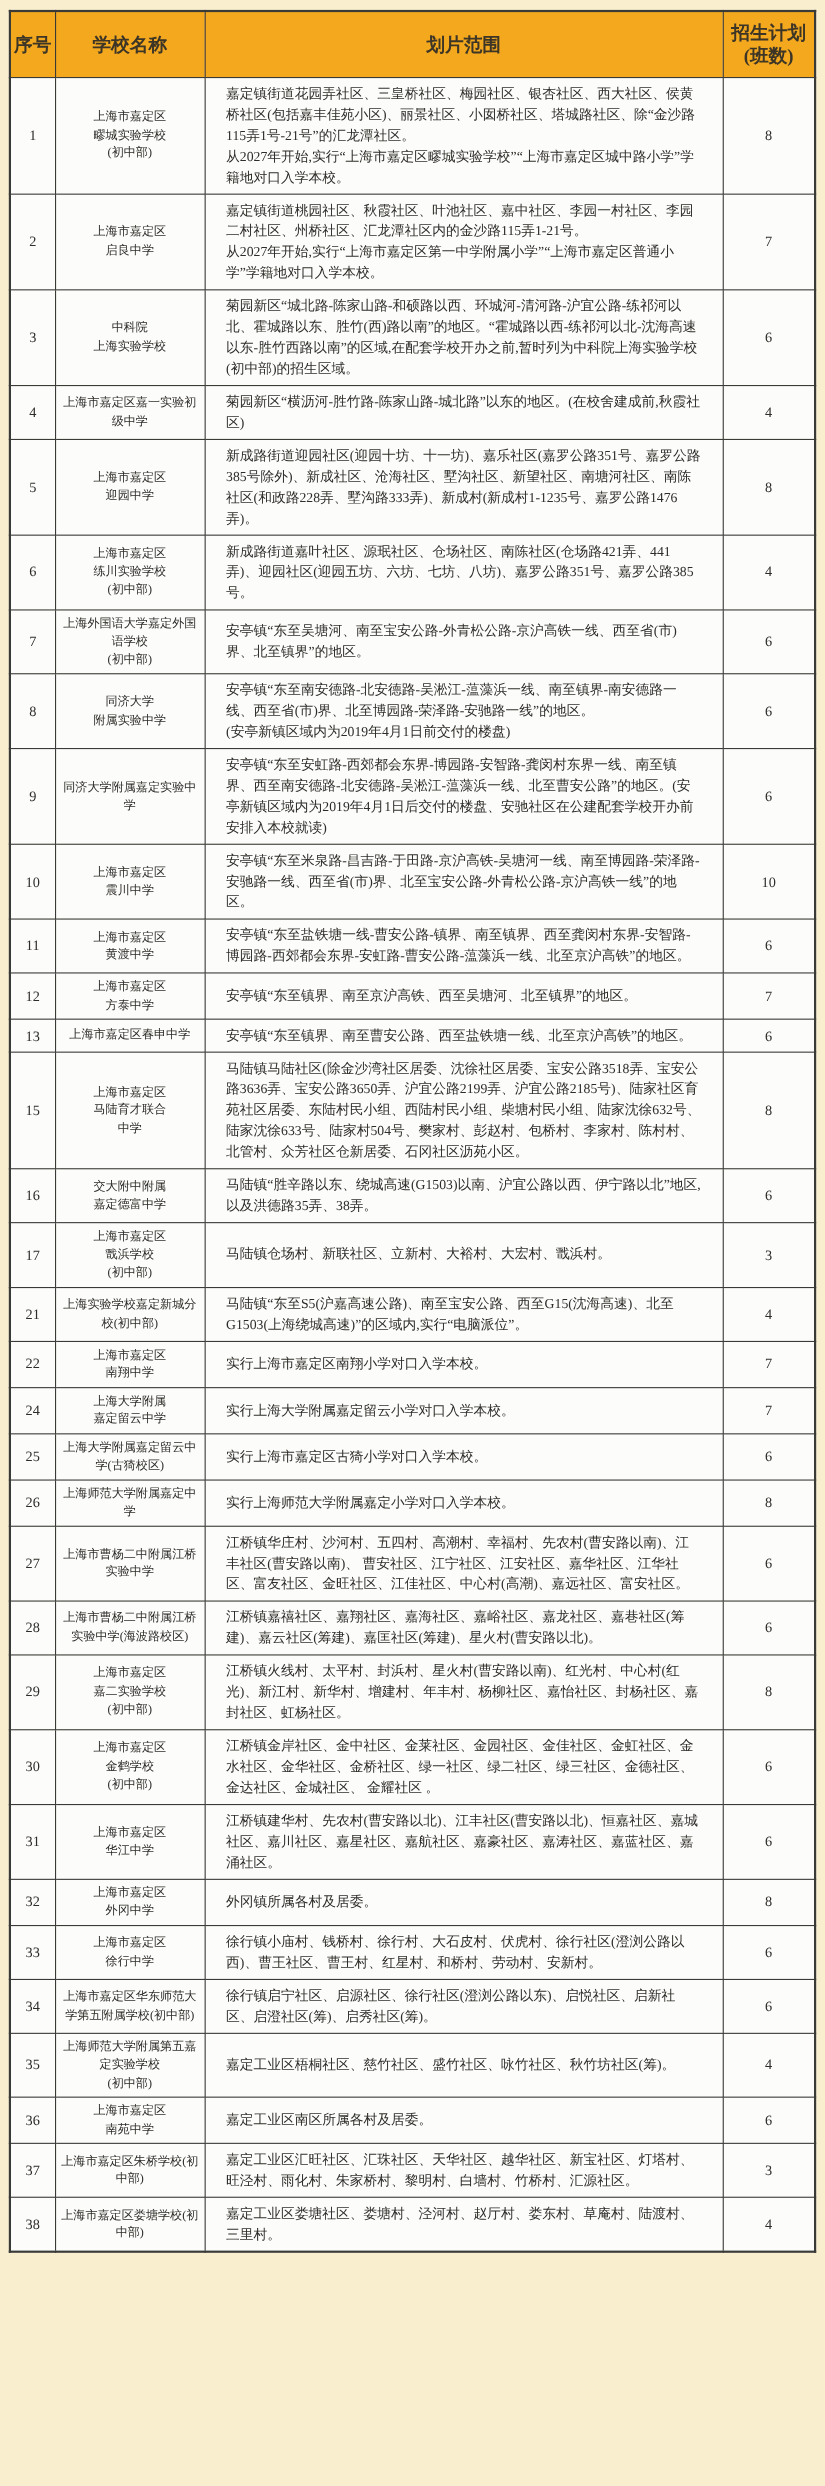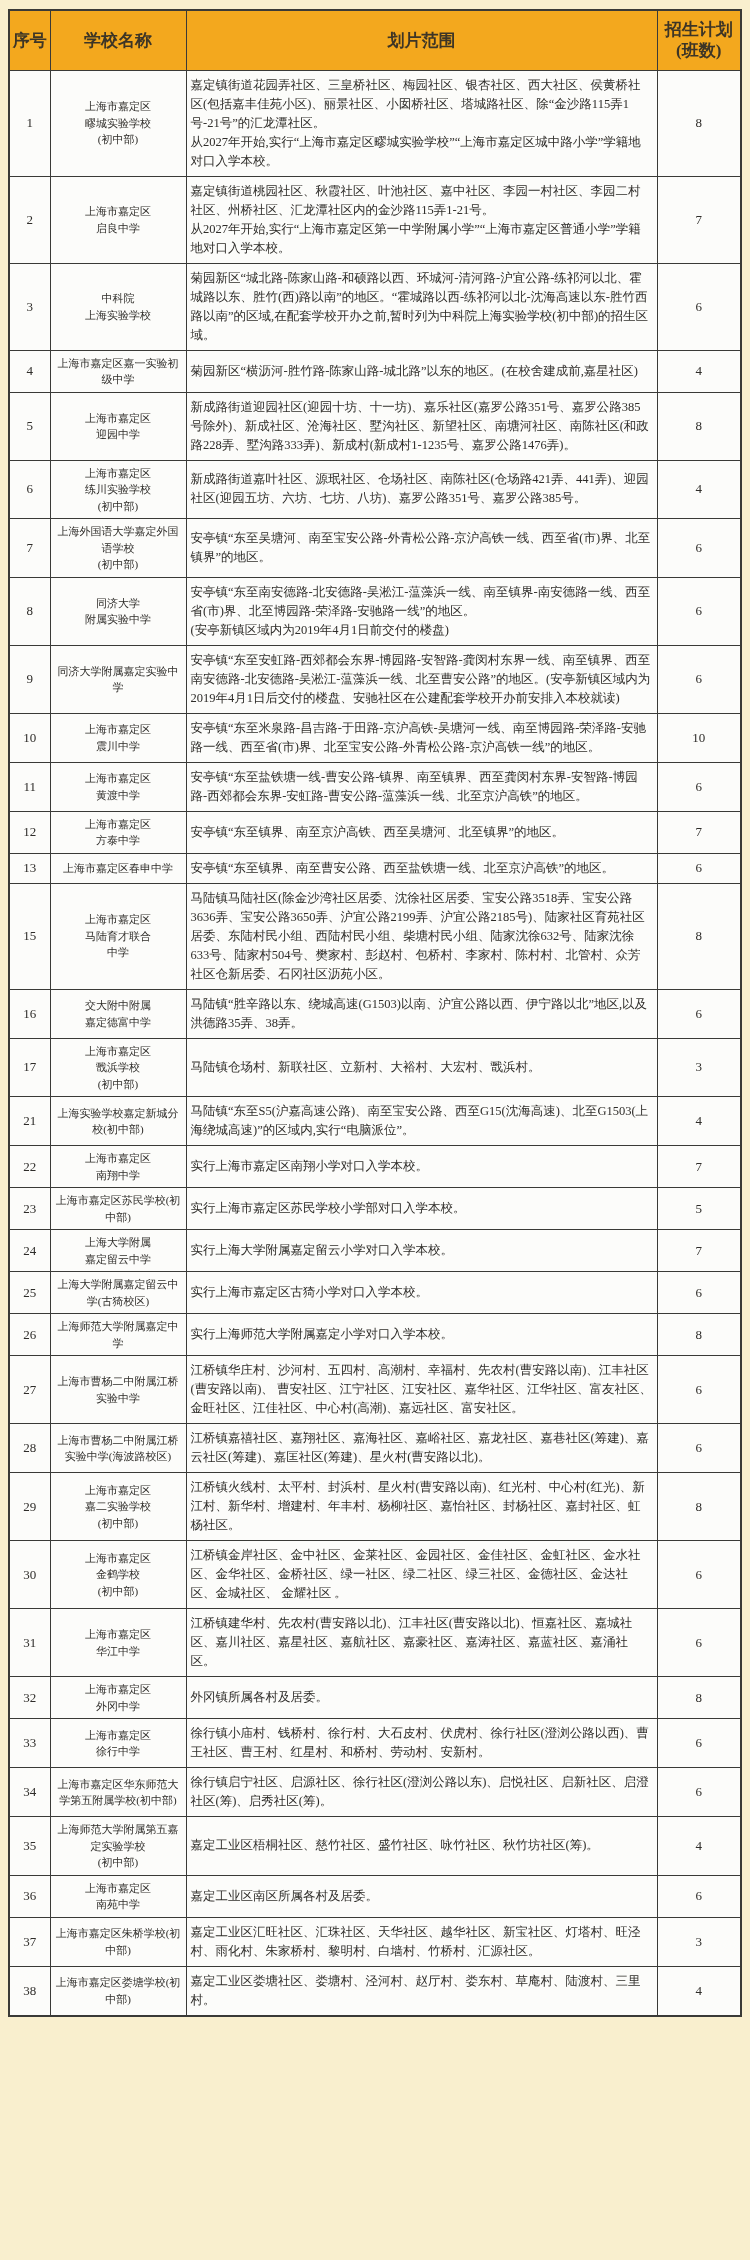--- a/index.html
+++ b/index.html
@@ -51,21 +51,21 @@
     text-align: center;
     font-size: 11px;
     padding: 4px 5px;
     white-space: pre-line;
     line-height: 1.5;
     font-family: Liberation Serif, serif;
   }
   td.range {
     text-align: left;
     font-size: 12.5px;
-    padding: 5px 4px;
+    padding: 5px 19px;
     line-height: 1.52;
     white-space: pre-line;
   }
   td.classes {
     text-align: center;
     font-size: 13px;
     padding: 3px 2px;
   }
 </style>
 </head>
@@ -109,21 +109,21 @@
         <tr>
     <td class="no">3</td>
     <td class="school">中科院
 上海实验学校</td>
     <td class="range">菊园新区“城北路-陈家山路-和硕路以西、环城河-清河路-沪宜公路-练祁河以北、霍城路以东、胜竹(西)路以南”的地区。“霍城路以西-练祁河以北-沈海高速以东-胜竹西路以南”的区域,在配套学校开办之前,暂时列为中科院上海实验学校(初中部)的招生区域。</td>
     <td class="classes">6</td>
   </tr>
         <tr>
     <td class="no">4</td>
     <td class="school">上海市嘉定区嘉一实验初级中学</td>
-    <td class="range">菊园新区“横沥河-胜竹路-陈家山路-城北路”以东的地区。(在校舍建成前,嘉星社区)</td>
+    <td class="range">菊园新区“横沥河-胜竹路-陈家山路-城北路”以东的地区。(在校舍建成前,秋霞社区)</td>
     <td class="classes">4</td>
   </tr>
         <tr>
     <td class="no">5</td>
     <td class="school">上海市嘉定区
 迎园中学</td>
     <td class="range">新成路街道迎园社区(迎园十坊、十一坊)、嘉乐社区(嘉罗公路351号、嘉罗公路385号除外)、新成社区、沧海社区、墅沟社区、新望社区、南塘河社区、南陈社区(和政路228弄、墅沟路333弄)、新成村(新成村1-1235号、嘉罗公路1476弄)。</td>
     <td class="classes">8</td>
   </tr>
         <tr>
@@ -210,26 +210,20 @@
     <td class="school">上海实验学校嘉定新城分校(初中部)</td>
     <td class="range">马陆镇“东至S5(沪嘉高速公路)、南至宝安公路、西至G15(沈海高速)、北至G1503(上海绕城高速)”的区域内,实行“电脑派位”。</td>
     <td class="classes">4</td>
   </tr>
         <tr>
     <td class="no">22</td>
     <td class="school">上海市嘉定区
 南翔中学</td>
     <td class="range">实行上海市嘉定区南翔小学对口入学本校。</td>
     <td class="classes">7</td>
-  </tr>
-        <tr>
-    <td class="no">23</td>
-    <td class="school">上海市嘉定区苏民学校(初中部)</td>
-    <td class="range">实行上海市嘉定区苏民学校小学部对口入学本校。</td>
-    <td class="classes">5</td>
   </tr>
         <tr>
     <td class="no">24</td>
     <td class="school">上海大学附属
 嘉定留云中学</td>
     <td class="range">实行上海大学附属嘉定留云小学对口入学本校。</td>
     <td class="classes">7</td>
   </tr>
         <tr>
     <td class="no">25</td>

